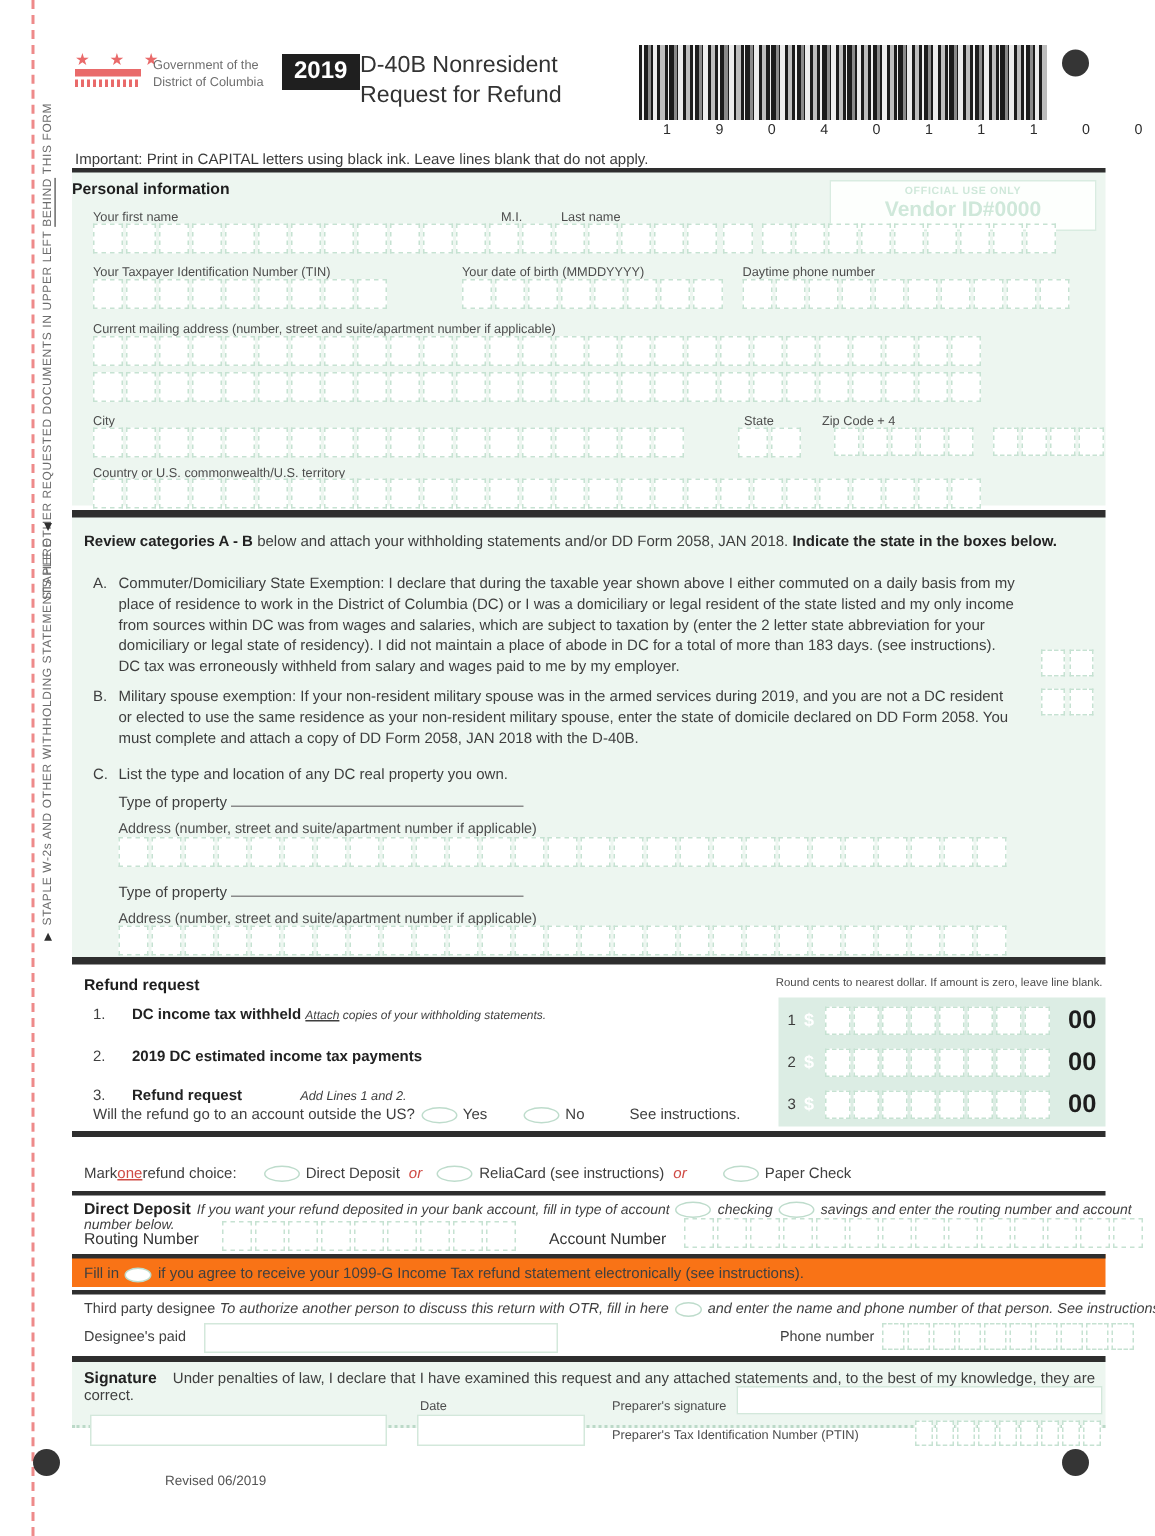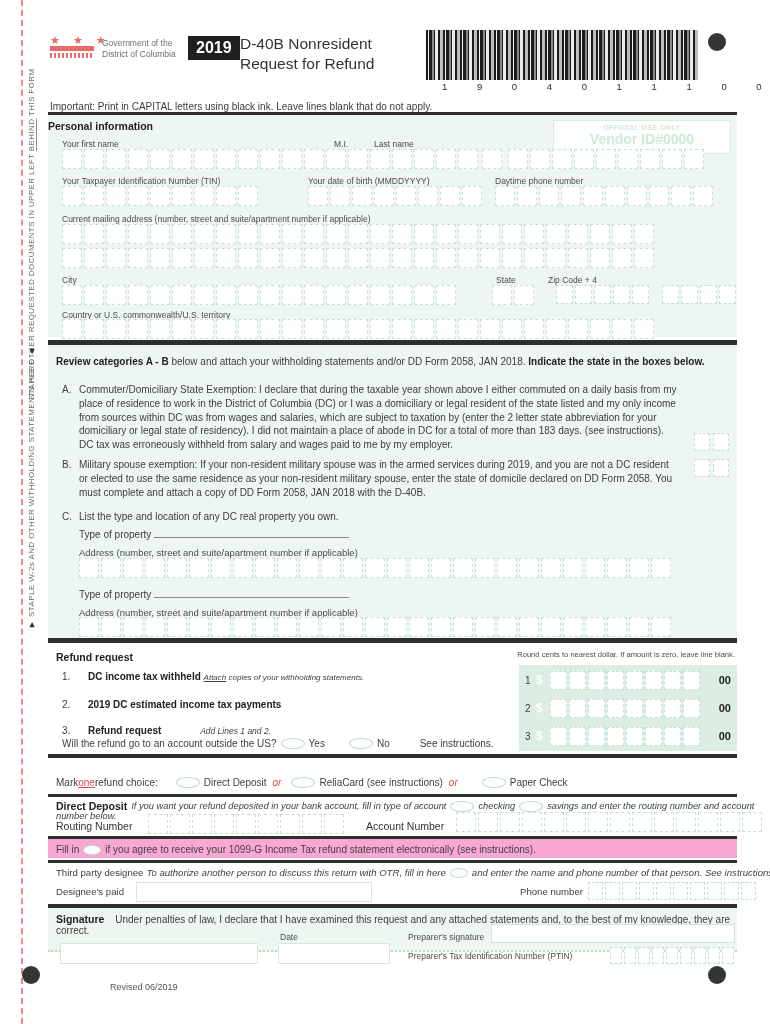--- a/index.html
+++ b/index.html
@@ -73,28 +73,28 @@
 
   
   #refund { top:638px; height:114px; border-top:5px solid #2e2e2e; background:#fff; }
   .amt-panel { position:absolute; right:0; top:22px; width:218px; height:86px; background:#dcede4; }
   .round-note { position:absolute; right:2px; top:7px; font-size:7.6px; color:#4c4c4c; }
   .amt-row { position:absolute; left:6px; right:6px; height:22px; display:flex; align-items:center; }
   .amt-row .ln { font-size:10px; color:#3b3b3b; width:9px; }
   .amt-row .dol { color:#fff; font-weight:bold; font-size:12px; width:12px; margin:0 2px; }
   .amt-row .boxes { display:flex; gap:2px; flex:1; }
   .amt-row .boxes .cbox { width:17px; height:19px; border-style:dashed; }
-  .amt-row .cents { font-size:11px; font-weight:bold; color:#1d1d1d; margin-left:4px; }
+  .amt-row .cents { font-size:17px; font-weight:bold; color:#1d1d1d; margin-left:4px; }
   .ref-line { position:absolute; left:14px; font-size:10px; }
   .ref-line .num { display:inline-block; width:26px; }
 
   
   #options { top:754px; height:38px; border-top:4px solid #2e2e2e; background:#fff; }
   #dd { top:794px; height:40px; border-top:3px solid #2e2e2e; background:#fff; }
-  #dd2 { top:836px; height:22px; border-top:3px solid #2e2e2e; background:#f9a8d4; }
+  #dd2 { top:836px; height:22px; border-top:3px solid #2e2e2e; background:#f97316; }
   #third { top:860px; height:42px; border-top:3px solid #2e2e2e; background:#fff;text-align:center; }
   #signature { top:904px; height:48px; border-top:4px solid #2e2e2e; border-bottom:2px dotted #bcd9c8; }
   .opt-row { position:absolute; left:0; right:0; font-size:10px; display:flex; align-items:center; white-space:nowrap; }
 
   .footer-rev { position:absolute; left:110px; top:982px; font-size:9px; color:#555; }
 </style>
 </head>
 <body>
 
 <div class="page">

